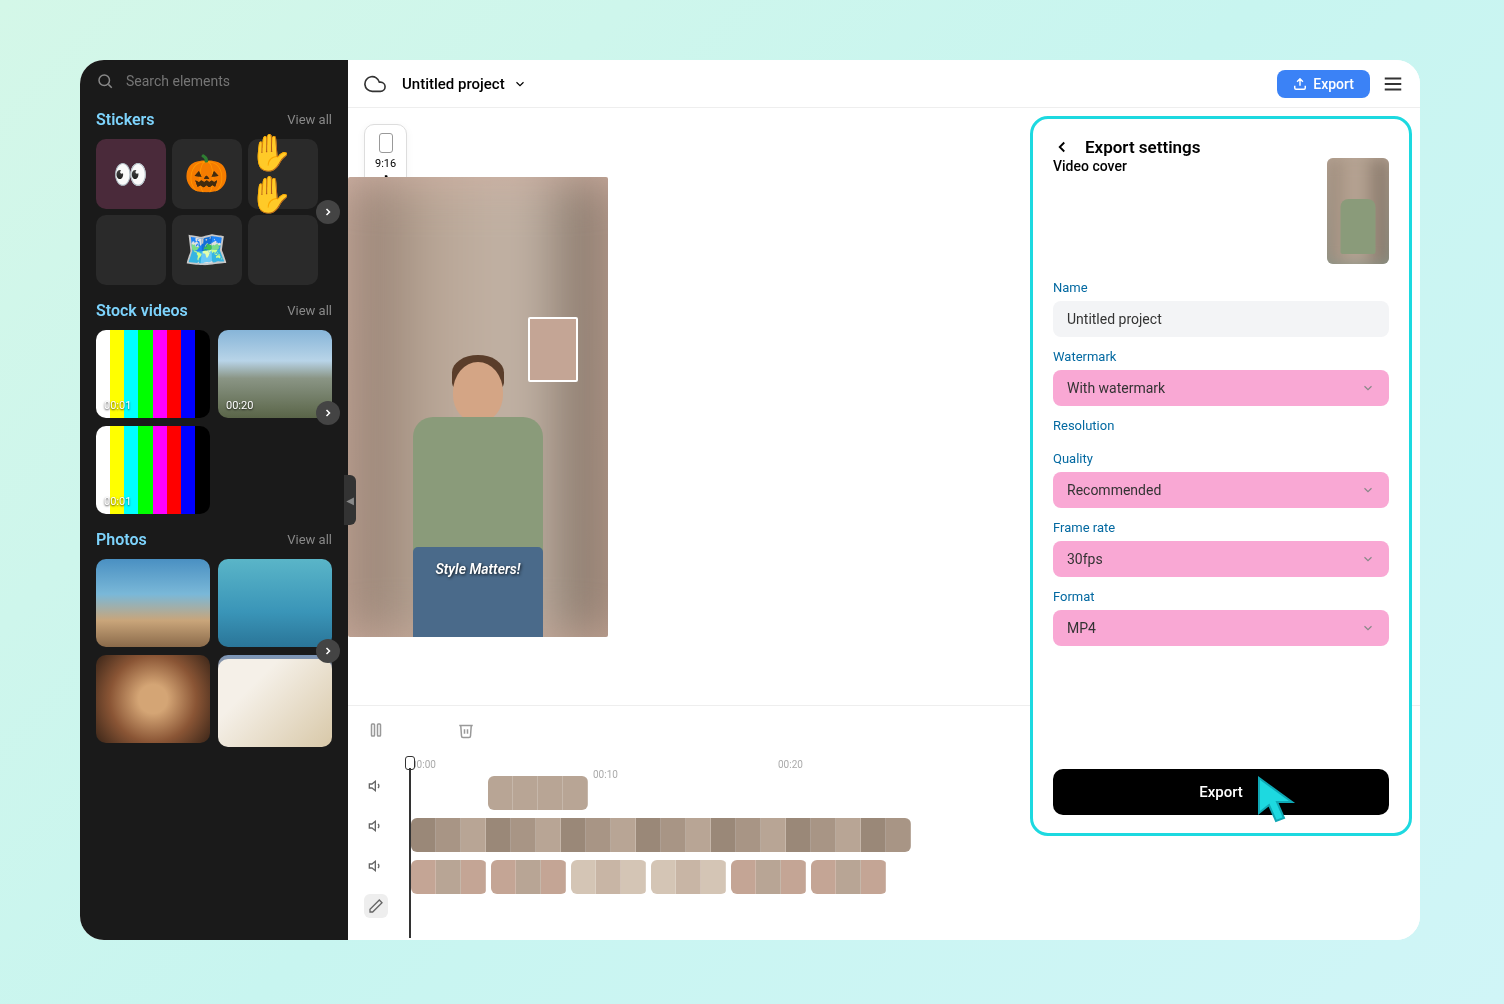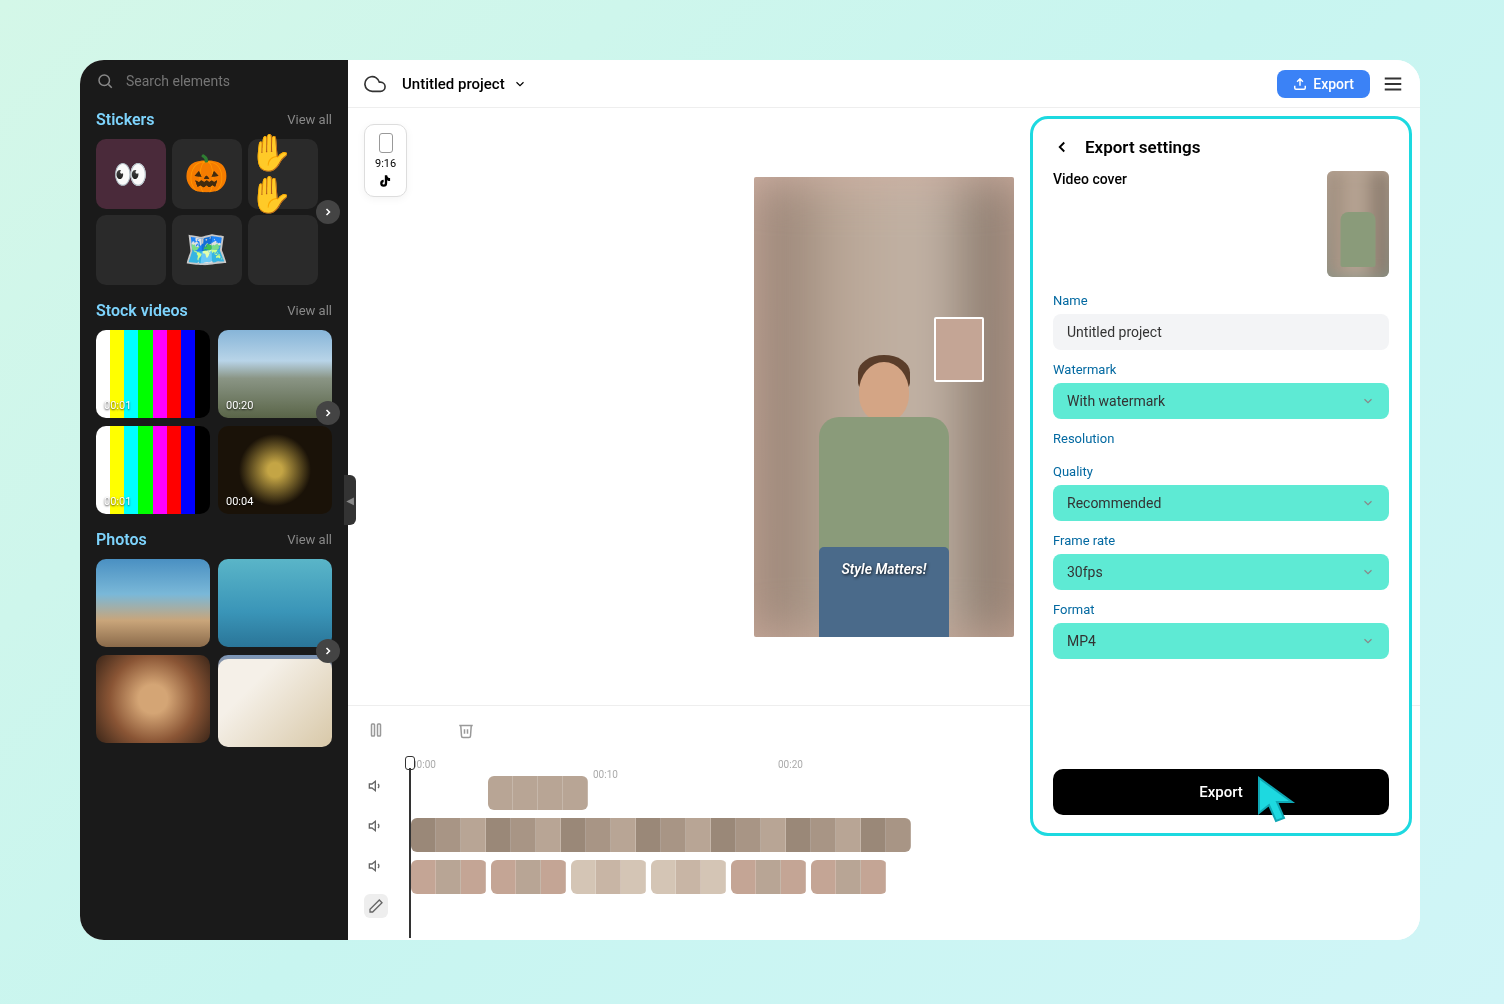--- a/index.html
+++ b/index.html
@@ -26,21 +26,21 @@
 .cloud-icon { width: 22px; height: 22px; }
 .project-name { display: flex; align-items: center; gap: 8px; font-size: 15px; font-weight: 500; cursor: pointer; }
 .toolbar-center { margin-left: auto; display: flex; align-items: center; gap: 12px; }
 .icon-btn { width: 32px; height: 32px; display: flex; align-items: center; justify-content: center; border-radius: 6px; cursor: pointer; color: #333; }
 .icon-btn.active { background: #eee; }
 .zoom-display { display: flex; align-items: center; gap: 4px; font-size: 14px; cursor: pointer; }
 .divider { width: 1px; height: 20px; background: #ddd; margin: 0 4px; }
 .toolbar-right { margin-left: auto; display: flex; align-items: center; gap: 12px; }
 .export-button { background: #3b82f6; color: white; padding: 6px 16px; border-radius: 8px; display: flex; align-items: center; gap: 6px; font-size: 14px; font-weight: 500; cursor: pointer; }
 .hamburger-icon { width: 22px; height: 22px; cursor: pointer; }
-.canvas-area { flex: 1; display: flex; align-items: center; justify-content: center; background: #fff; position: relative; }
+.canvas-area { flex: 1; display: flex; align-items: center; justify-content: flex-start; background: #fff; position: relative; }
 .aspect-badge { position: absolute; left: 16px; top: 16px; background: #fff; border: 1px solid #ddd; border-radius: 10px; padding: 8px 10px; display: flex; flex-direction: column; align-items: center; gap: 4px; font-size: 11px; box-shadow: 0 2px 8px rgba(0,0,0,.05); }
 .aspect-rect { width: 14px; height: 20px; border: 1.5px solid #999; border-radius: 3px; }
 .canvas-preview { width: 260px; height: 460px; background: linear-gradient(135deg, #d4b5a8 0%, #c4a595 100%); border-radius: 2px; position: relative; overflow: hidden; display: flex; align-items: flex-end; justify-content: center; }
 .canvas-bg { position: absolute; inset: 0; background: linear-gradient(90deg, #8a7568 0%, #b8a595 30%, #c4b5a8 70%, #6d5d50 100%); filter: blur(25px); }
 .person-figure { position: absolute; bottom: 0; left: 50%; transform: translateX(-50%); width: 180px; height: 360px; }
 .person-head { position: absolute; top: 85px; left: 50%; transform: translateX(-50%); width: 50px; height: 60px; background: #d4a585; border-radius: 50% 50% 45% 45%; }
 .person-hair { position: absolute; top: 78px; left: 50%; transform: translateX(-50%); width: 52px; height: 35px; background: #5a3d2a; border-radius: 50% 50% 20% 20%; }
 .person-body { position: absolute; top: 140px; left: 50%; transform: translateX(-50%); width: 130px; height: 140px; background: #8a9b7a; border-radius: 20px 20px 5px 5px; }
 .person-legs { position: absolute; top: 270px; left: 50%; transform: translateX(-50%); width: 130px; height: 100px; background: #4a6a8a; border-radius: 5px; }
 .canvas-pip { position: absolute; top: 140px; right: 30px; width: 50px; height: 65px; background: #c4a595; border: 2px solid #fff; border-radius: 2px; }
@@ -59,32 +59,32 @@
 .track-icon { width: 24px; height: 24px; display: flex; align-items: center; justify-content: center; color: #666; cursor: pointer; border-radius: 6px; }
 .tracks-content { flex: 1; position: relative; }
 .time-ruler { height: 20px; display: flex; align-items: center; font-size: 10px; color: #aaa; position: relative; }
 .time-mark { position: absolute; }
 .playhead { position: absolute; top: 2px; left: 2px; width: 10px; height: 14px; background: #fff; border: 1.5px solid #333; border-radius: 3px; z-index: 3; }
 .playhead-line { position: absolute; top: 14px; left: 6px; width: 1.5px; height: 170px; background: #333; z-index: 3; }
 .track-row { height: 38px; display: flex; align-items: center; margin-bottom: 4px; }
 .clip { height: 34px; border-radius: 6px; overflow: hidden; display: flex; }
 .clip-thumb { width: 25px; height: 34px; background: #b8a595; border-right: 1px solid rgba(255,255,255,.2); }
 .export-panel { position: absolute; right: 8px; top: 56px; width: 382px; height: 720px; background: #fff; border: 3px solid #1dd9e0; border-radius: 18px; padding: 18px 20px; z-index: 10; display: flex; flex-direction: column; }
-.export-header { display: flex; align-items: center; gap: 14px; margin-bottom: 14px; }
+.export-header { display: flex; align-items: center; gap: 14px; margin-bottom: 1px; }
 .back-chevron { width: 18px; height: 18px; cursor: pointer; }
 .export-title { font-size: 17px; font-weight: 600; }
 .video-cover-row { display: flex; justify-content: space-between; align-items: flex-start; margin-bottom: 16px; }
 .cover-label { font-size: 14px; font-weight: 500; }
 .cover-thumb { width: 62px; height: 106px; background: linear-gradient(#b8a595, #8a9588); border-radius: 6px; position: relative; overflow: hidden; }
 .cover-thumb-bg { position:absolute; inset:0; background: linear-gradient(90deg,#9a8778,#bca998,#7a6b5e); filter: blur(8px); }
 .cover-thumb-person { position:absolute; bottom:10px; left:50%; transform:translateX(-50%); width:35px; height:55px; background:#8a9b7a; border-radius:8px 8px 2px 2px; }
 .field-group { margin-bottom: 12px; }
 .field-label { font-size: 13px; color: #0369a1; margin-bottom: 6px; display: block; }
 .field-input { width: 100%; padding: 10px 14px; background: #f3f4f6; border: none; border-radius: 8px; font-size: 14px; color: #333; outline: none; }
-.field-select { width: 100%; padding: 10px 14px; background: #5eead4; border: none; border-radius: 8px; font-size: 14px; color: #333; display: flex; justify-content: space-between; align-items: center; cursor: pointer; }
+.field-select { width: 100%; padding: 10px 14px; background: #f9a8d4; border: none; border-radius: 8px; font-size: 14px; color: #333; display: flex; justify-content: space-between; align-items: center; cursor: pointer; }
 .chevron-down { width: 14px; height: 14px; color: #888; }
 .export-action-btn { margin-top: auto; width: 100%; padding: 14px; background: #000; color: #fff; border: none; border-radius: 10px; font-size: 15px; font-weight: 500; cursor: pointer; }
 .cursor-pointer { position: absolute; right: 105px; bottom: 5px; width: 50px; height: 55px; z-index: 20; }
 .scenic { background: linear-gradient(180deg, #4a90c2 0%, #7ab8d8 40%, #c9a57a 70%, #8a6a4a 100%); }
 .colorbars { background: linear-gradient(90deg, #fff 0%, #fff 12%, #ff0 12%, #ff0 25%, #0ff 25%, #0ff 37%, #0f0 37%, #0f0 50%, #f0f 50%, #f0f 62%, #f00 62%, #f00 75%, #00f 75%, #00f 87%, #000 87%); }
 .mountain { background: linear-gradient(180deg, #87b5d8 0%, #b8d4e8 35%, #8a9585 55%, #5a6548 100%); }
 .ocean { background: linear-gradient(180deg, #5ab5c8 0%, #3a95b8 60%, #2a7598 100%); }
 .food { background: radial-gradient(circle, #d4a575 20%, #8a5535 60%, #3a2518 100%); }
 .street { background: linear-gradient(180deg, #7a95b8 0%, #c4956a 40%, #5a4535 100%); }
 .animal { background: linear-gradient(135deg, #f5f0e8 30%, #d8c8a8 100%); }
@@ -135,23 +135,20 @@
       <div class="video-grid">
         <div class="video-item colorbars">
             <span class="video-duration">00:01</span>
           </div>
         <div class="video-item mountain">
             <span class="video-duration">00:20</span>
           </div>
         <div class="video-item colorbars">
             <span class="video-duration">00:01</span>
           </div>
-        <div class="video-item countdown">
-            <span class="video-duration">00:04</span>
-          </div>
         <div class="scroll-chevron" style="top:45%;">
           <svg width="12" height="12" viewBox="0 0 24 24" fill="none" stroke="currentColor" stroke-width="3">
               <polyline points="9 18 15 12 9 6"></polyline>
             </svg>
         </div>
       </div>
     </div>
 
     <div class="section">
       <div class="section-header">

